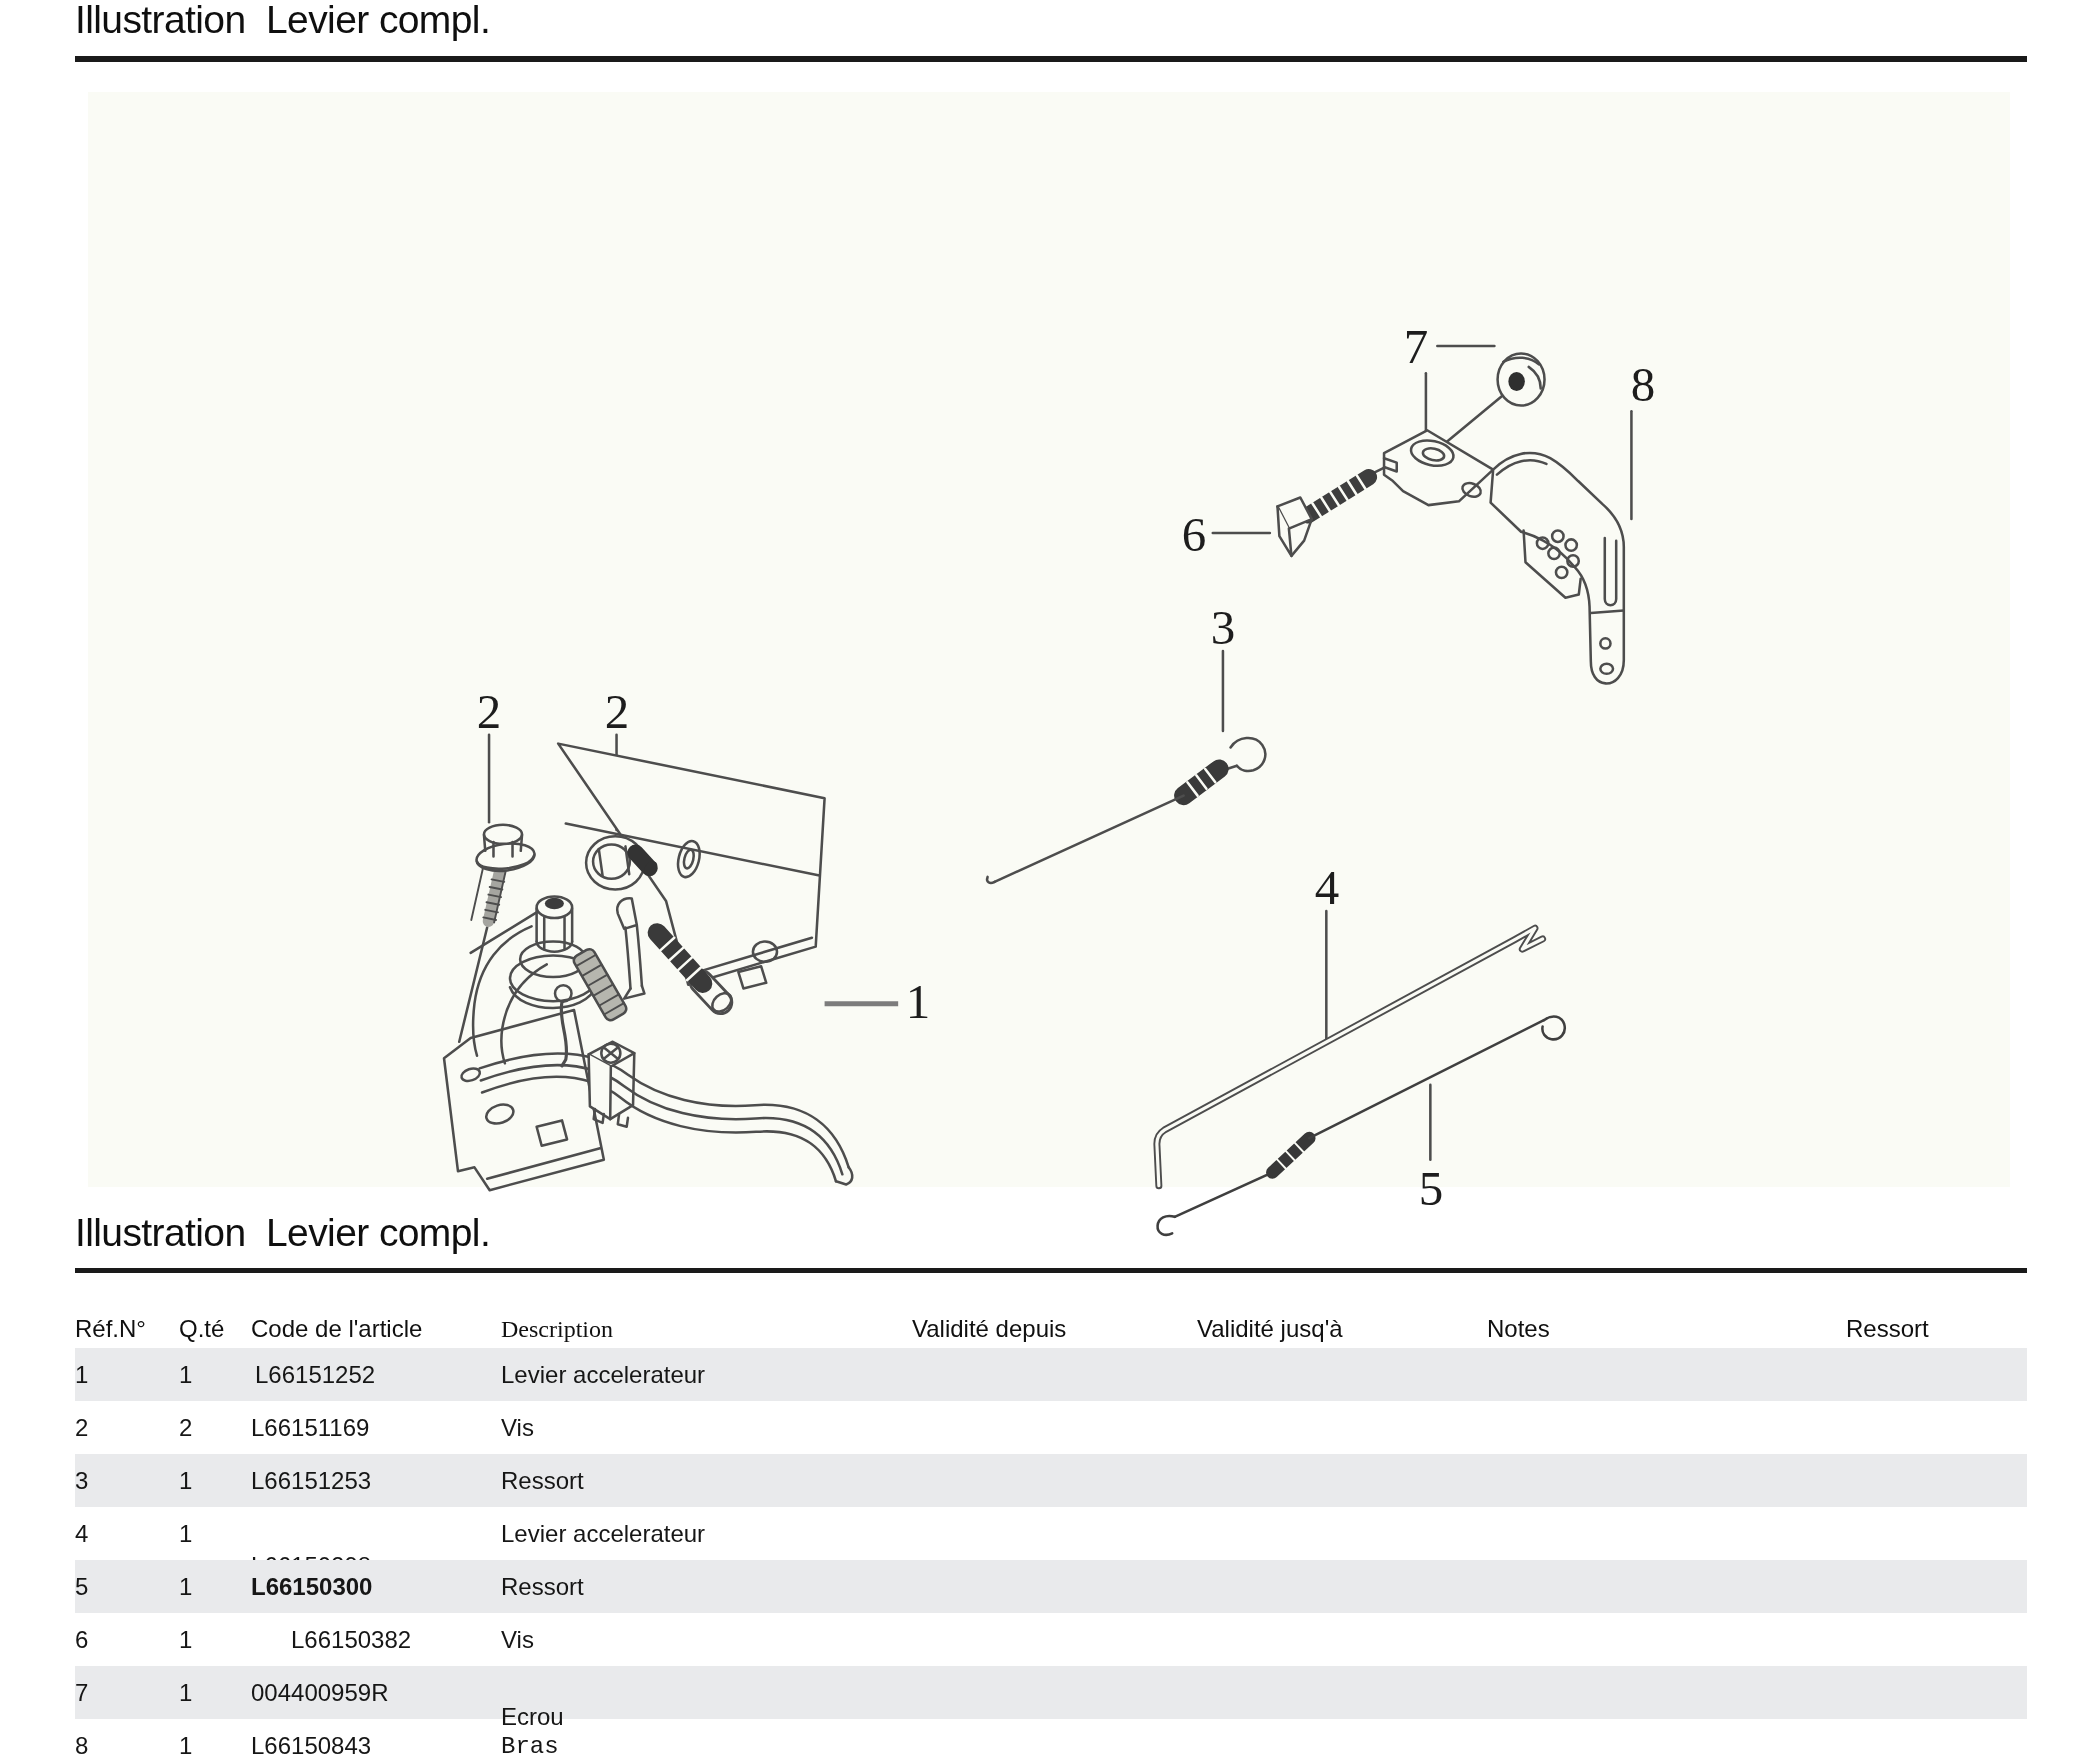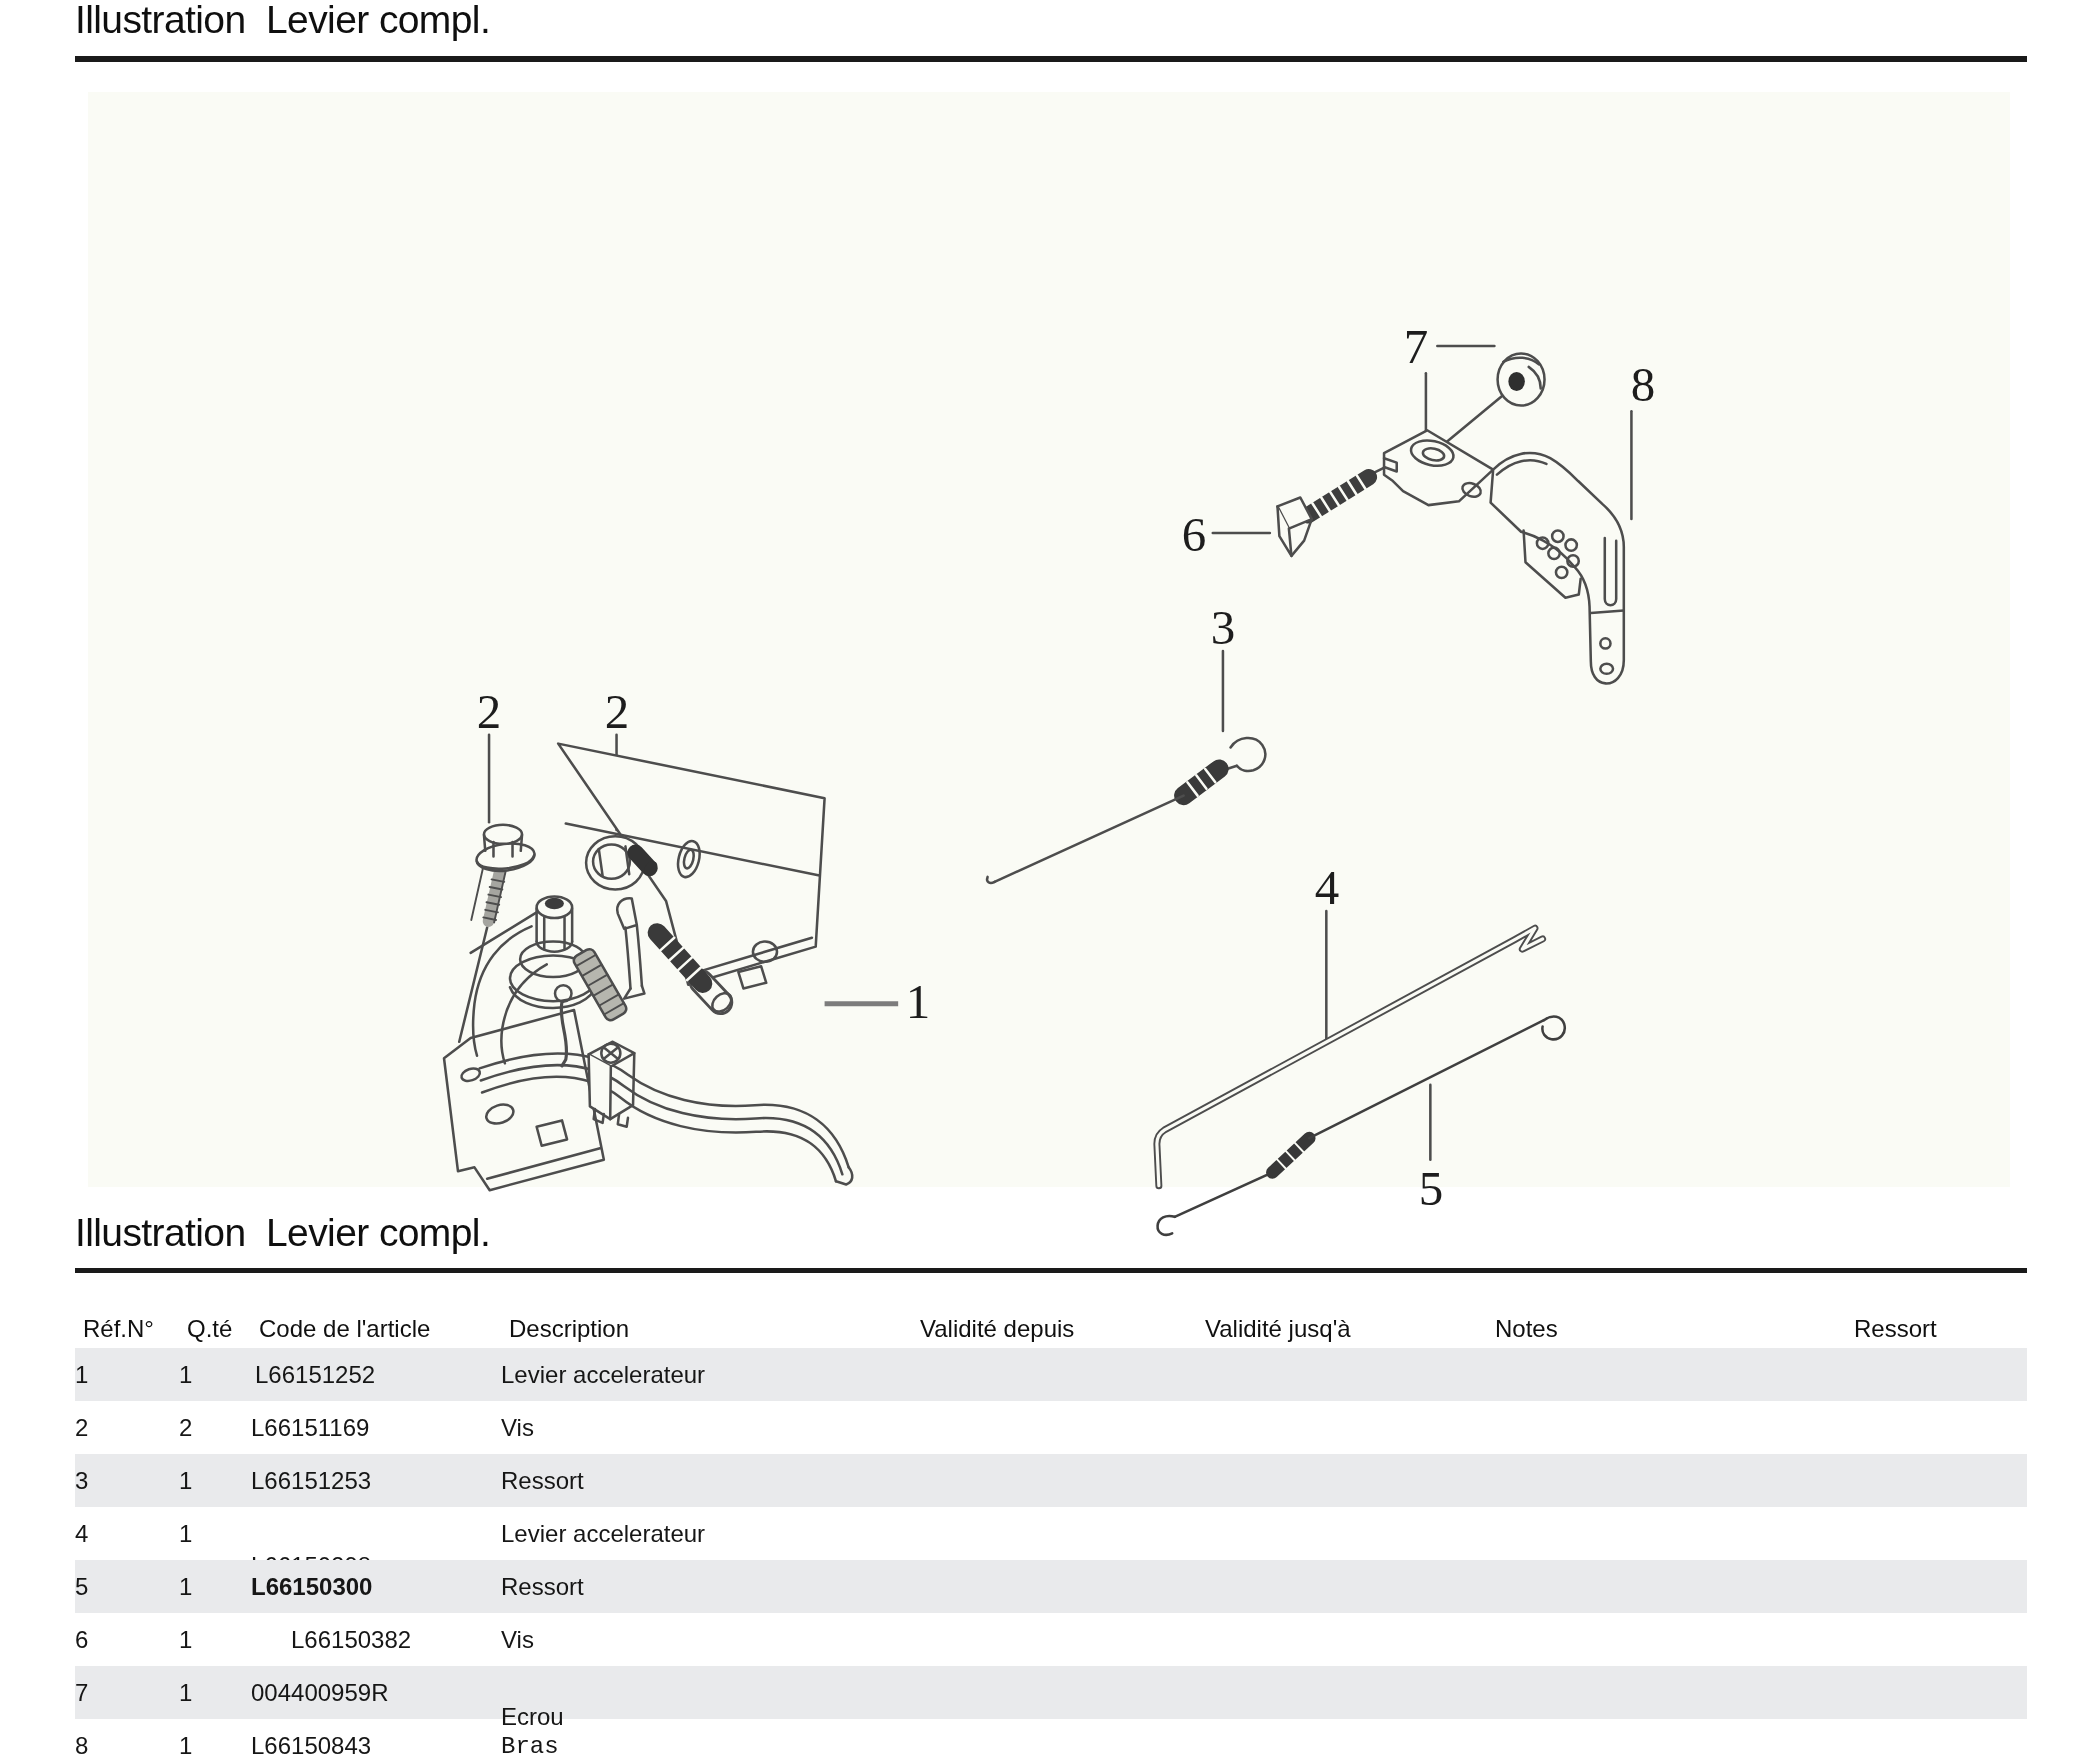--- a/index.html
+++ b/index.html
@@ -24,21 +24,21 @@
            font-family:"Liberation Serif","DejaVu Serif",serif;
            font-size:49px;color:#1d1d1d;line-height:1;}
 
   #parts-table{position:absolute;left:75px;top:1309px;width:1952px;}
   #table-header-row{position:relative;height:39px;}
   #table-body{position:relative;}
   .trow{position:relative;height:53px;width:1952px;}
   .trow.alt{background:#e9eaec;}
   .cell{position:absolute;top:50%;transform:translateY(-50%);
         font-size:24px;color:#161616;white-space:nowrap;}
-  .hcell{color:#101010;margin-left:8px;}
+  .hcell{color:#101010;}
 </style>
 </head>
 <body>
 
 <div class="title" id="title-top">Illustration  Levier compl.</div>
 <div class="rule" id="rule-top"></div>
 
 <div id="panel"></div>
 
 <svg id="diagram-svg" width="2097" height="1760" viewBox="0 0 3306 2774">
@@ -233,21 +233,21 @@
 <span class="callout" style="left:1643px;top:384px">8</span>
 
 <div class="title" id="title-bottom">Illustration  Levier compl.</div>
 <div class="rule" id="rule-bottom"></div>
 
 <div id="parts-table">
   <div id="table-header-row">
       <span class="cell hcell" style="left: 0px;">Réf.N°</span>
       <span class="cell hcell" style="left: 104px;">Q.té</span>
       <span class="cell hcell" style="left: 176px;">Code de l'article</span>
-      <span class="cell hcell" style="left: 426px;">Description</span>
+      <span class="cell hcell" style="left: 426px; font-family: Liberation Serif, serif;">Description</span>
       <span class="cell hcell" style="left: 837px;">Validité depuis</span>
       <span class="cell hcell" style="left: 1122px;">Validité jusq'à</span>
       <span class="cell hcell" style="left: 1412px;">Notes</span>
       <span class="cell hcell" style="left: 1771px;">Ressort</span>
     </div>
   <div id="table-body">
       <div class="trow alt">
         <span class="cell" style="left: 0px;">1</span>
         <span class="cell" style="left: 104px;">1</span>
         <span class="cell" style="left: 180px;">L66151252</span>

